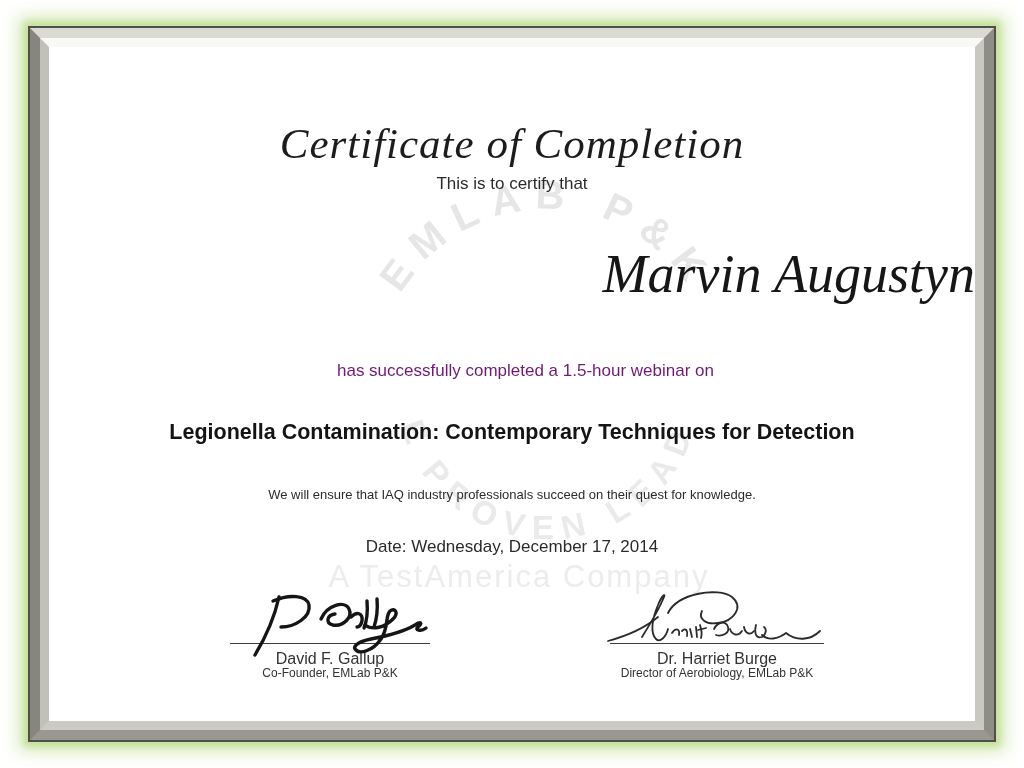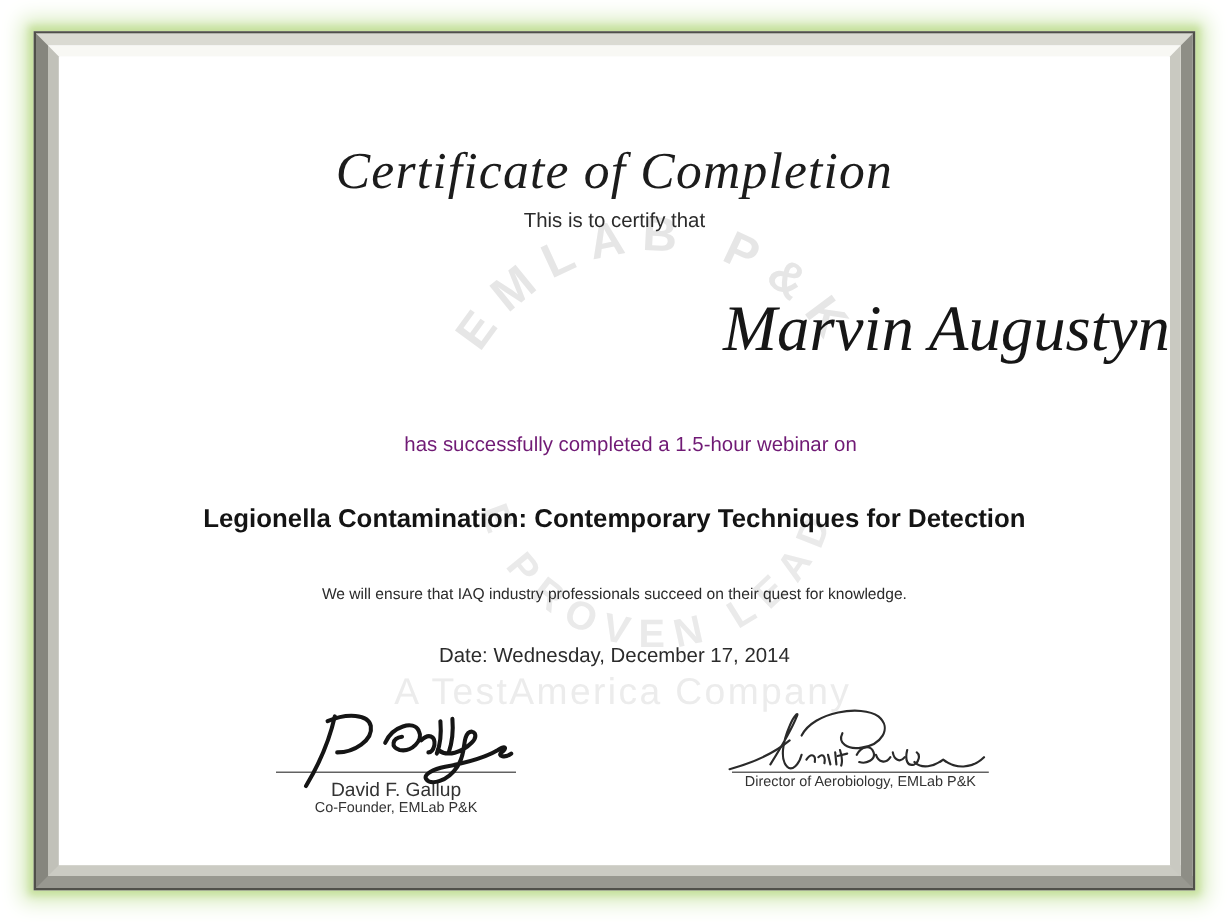--- a/index.html
+++ b/index.html
@@ -162,19 +162,20 @@
             <path d="M94,44 L95,54"></path>
             <path d="M98,42 C100,48 100,52 99,55"></path>
             <path d="M96,47 L104,45"></path>
             <path d="M112,46 C116,38 124,38 126,44 C128,50 120,54 114,52"></path>
             <path d="M128,46 C130,52 136,54 140,48"></path>
             <path d="M142,44 C143,50 148,53 152,48"></path>
             <path d="M154,42 C152,50 154,56 160,54 C164,52 165,46 162,44"></path>
             <path d="M160,52 C166,58 176,56 184,50 C194,58 208,58 218,48"></path>
           </svg>
           <div class="sig-rule"></div>
+          <div class="sig-name">Dr. Harriet Burge</div>
           <div class="sig-title">Director of Aerobiology, EMLab P&amp;K</div>
         </div>
 
       </div>
     </div>
   </div>
 </div>
 
 </body></html>

